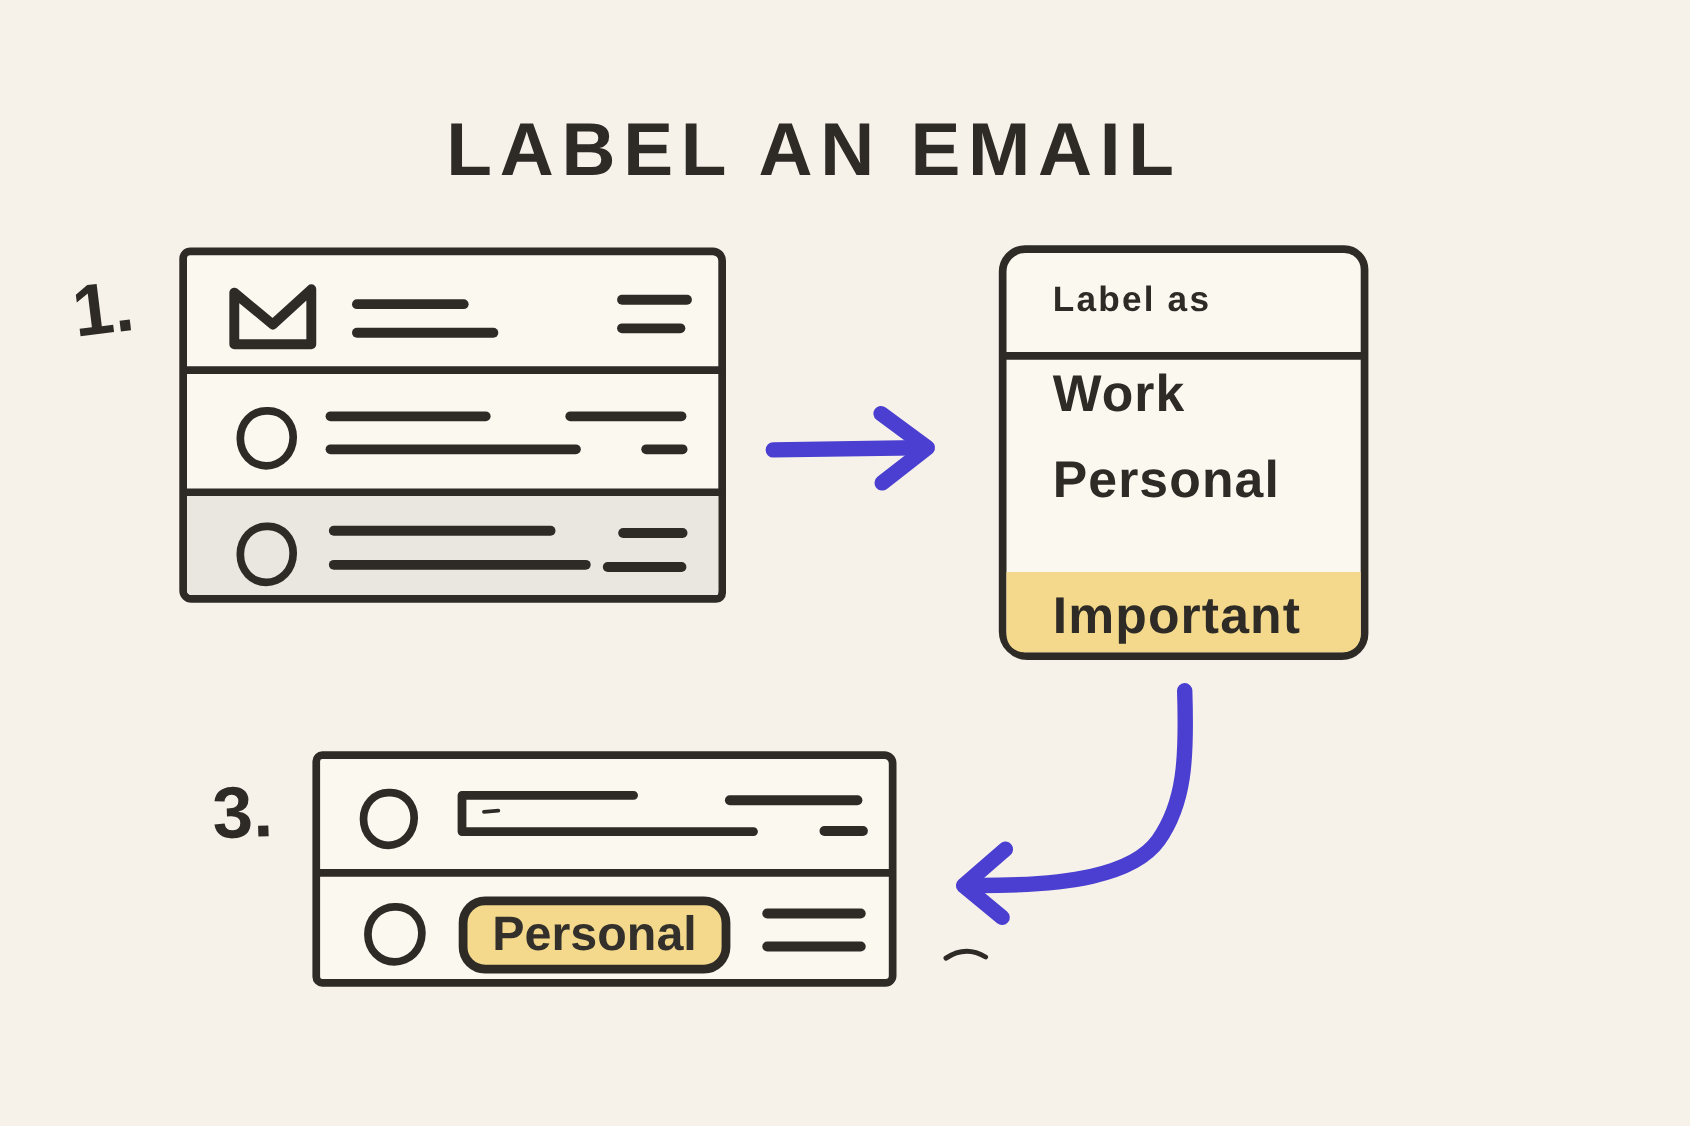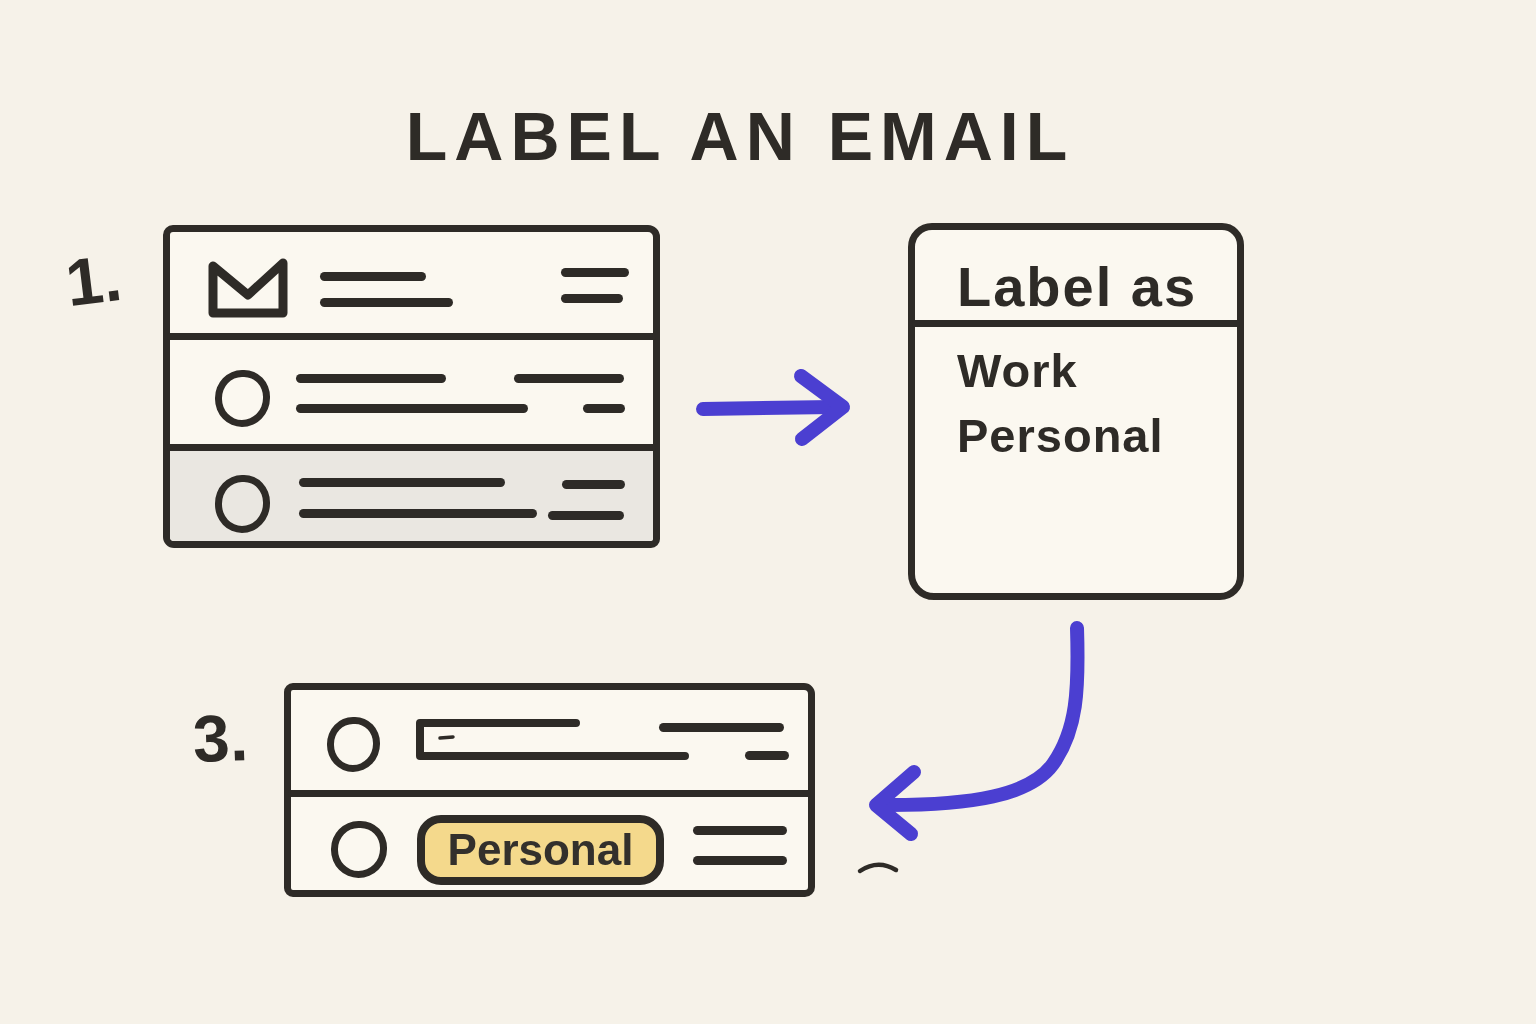--- a/index.html
+++ b/index.html
@@ -19,23 +19,23 @@
   
   .sketchbox{position:absolute;background:var(--paper);border:7px solid var(--ink);}
   .inbox{left:163px;top:225px;width:497px;height:323px;border-radius:10px 12px 9px 11px;}
   .menu{left:908px;top:223px;width:336px;height:377px;border-radius:24px 22px 24px 26px;}
   .emailbox{left:284px;top:683px;width:531px;height:214px;border-radius:9px 11px 10px 9px;}
   .hline{position:absolute;left:-3px;right:-3px;height:7px;background:var(--ink);border-radius:3px;}
   .bar{position:absolute;height:9px;background:var(--ink);border-radius:5px;}
   .ring{position:absolute;border:7px solid var(--ink);border-radius:50% 48% 52% 50%;background:transparent;}
   .shade-row{position:absolute;left:0;right:0;bottom:0;background:var(--shade);border-radius:0 0 4px 4px;}
   
-  .menu-header{position:absolute;left:42px;top:24px;font-size:56px;font-weight:700;letter-spacing:2px;}
+  .menu-header{position:absolute;left:42px;top:24px;font-size:32px;font-weight:700;letter-spacing:2px;}
   .menu-item{position:absolute;left:42px;font-size:47px;font-weight:700;letter-spacing:1px;}
-  .mi-0{top:113px;} .mi-1{top:178px;} .mi-2{top:242px;}
+  .mi-0{top:100px;} .mi-1{top:178px;} .mi-2{top:242px;}
   .hl-band{position:absolute;left:0;right:0;bottom:0;height:73px;background:var(--highlight);
     border-radius:0 0 16px 16px;}
   .mi-3{position:absolute;left:42px;top:11px;font-size:47px;font-weight:700;letter-spacing:1px;}
   
   .tag{position:absolute;left:126px;top:125px;width:247px;height:70px;background:var(--highlight);
     border:8px solid var(--ink);border-radius:24px;display:flex;align-items:center;justify-content:center;
     font-size:44px;font-weight:700;color:#33302c;}
   .arrow{position:absolute;}
 </style>
 </head>
@@ -78,20 +78,23 @@
   <svg class="arrow" style="left:695px;top:365px;" width="160" height="90" viewBox="0 0 160 90">
     <path d="M8 44 L138 42" fill="none" stroke="var(--accent)" stroke-width="14" stroke-linecap="round"></path>
     <path d="M106 11 L148 42 L107 74" fill="none" stroke="var(--accent)" stroke-width="14" stroke-linecap="round" stroke-linejoin="round"></path>
   </svg>
 
   <div class="sketchbox menu">
     <div class="menu-header">Label as</div>
     <div class="hline" style="top:90px;"></div>
     <div class="menu-item mi-0">Work</div>
     <div class="menu-item mi-1">Personal</div>
+    <div class="hl-band">
+      <div class="mi-3">Important</div>
+    </div>
   </div>
 
   <svg class="arrow" style="left:850px;top:612px;" width="250" height="240" viewBox="0 0 250 240">
     <path d="M227 16 C229 78 227 118 203 152 C180 184 120 193 40 193" fill="none" stroke="var(--accent)" stroke-width="14" stroke-linecap="round"></path>
     <path d="M64 160 L26 193 L61 222" fill="none" stroke="var(--accent)" stroke-width="14" stroke-linecap="round" stroke-linejoin="round"></path>
   </svg>
 
   <svg class="arrow" style="left:856px;top:856px;" width="44" height="22" viewBox="0 0 44 22">
     <path d="M4 15 Q22 3 40 14" fill="none" stroke="var(--ink)" stroke-width="4.5" stroke-linecap="round"></path>
   </svg>

